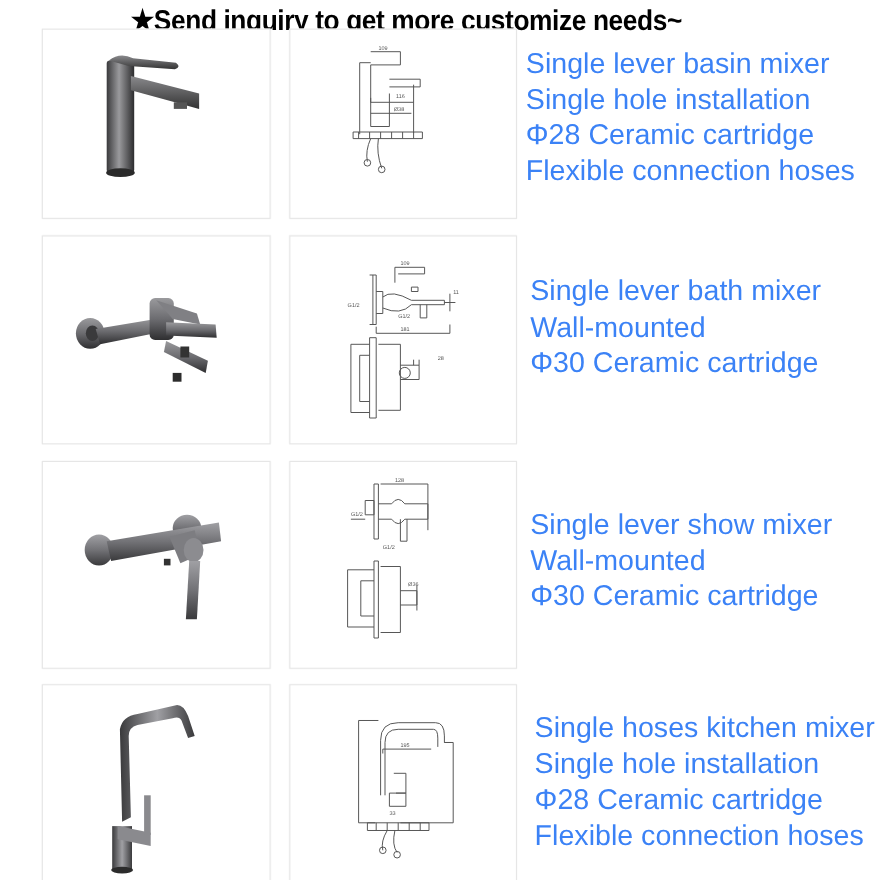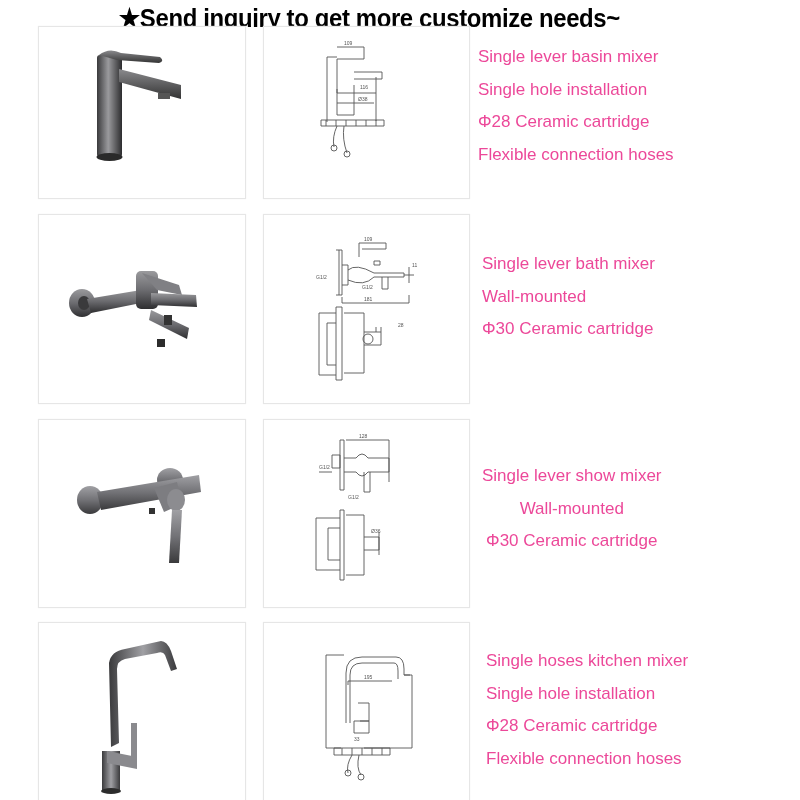--- a/index.html
+++ b/index.html
@@ -1,21 +1,21 @@
 <!DOCTYPE html>
 <html><head>
 <meta charset="utf-8">
 <style>
   html,body{margin:0;padding:0;background:#fff;}
   body{width:800px;height:800px;position:relative;overflow:hidden;font-family:"Liberation Sans",sans-serif;color:#111;}
   .banner{position:absolute;left:0;top:0;width:739px;height:36px;display:flex;align-items:center;justify-content:center;}
   .banner span{font-family:"Liberation Sans",sans-serif;font-weight:bold;font-size:26px;letter-spacing:-0.4px;transform:scaleX(0.92);transform-origin:center;white-space:nowrap;color:#000;}
   .panel{position:absolute;background:#fff;border:1px solid #e6e6e6;box-shadow:0 0 1px #eee;}
   .panel svg{position:absolute;left:0;top:0;width:100%;height:100%;}
-  .spec{position:absolute;font-size:17px;line-height:32.5px;color:#ec4899;}
+  .spec{position:absolute;font-size:26px;line-height:32.5px;color:#3b82f6;}
   .spec div{white-space:nowrap;}
 </style>
 </head>
 <body>
 
 <div class="banner">
   <span>★Send inquiry to get more customize needs~</span>
 </div>
 
 <div class="panel" style="left:38px;top:26px;width:206px;height:171px;">
@@ -135,21 +135,21 @@
     <path d="M80 90 V160 M76 90 V160 M76 90 H80 M76 160 H80"></path>
     <path d="M82 95 H100 V155 H82"></path>
     <path d="M100 117 H115 V130 H100 M115 112 V135"></path>
     <path d="M52 98 H76 M52 98 V150 H76 M64 108 H76 M64 108 V140 H76"></path>
     <text x="95" y="18" font-size="5" fill="#555" stroke="none" font-family="Liberation Sans, sans-serif">128</text>
     <text x="55" y="49" font-size="5" fill="#555" stroke="none" font-family="Liberation Sans, sans-serif">G1/2</text>
     <text x="84" y="79" font-size="5" fill="#555" stroke="none" font-family="Liberation Sans, sans-serif">G1/2</text>
     <text x="107" y="113" font-size="5" fill="#555" stroke="none" font-family="Liberation Sans, sans-serif">Ø36</text>
   </svg>
 </div>
-<div class="spec" style="left:482px;top:460px;text-align:center;">
+<div class="spec" style="left:482px;top:460px;">
   <div>Single lever show mixer</div>
   <div>Wall-mounted</div>
   <div>Φ30 Ceramic cartridge</div>
 </div>
 
 <div class="panel" style="left:38px;top:622px;width:206px;height:190px;">
   <svg viewBox="0 0 206 190">
     <defs>
       <linearGradient id="m4" x1="0" x2="1">
           <stop offset="0" stop-color="#3a3a3c"></stop>

